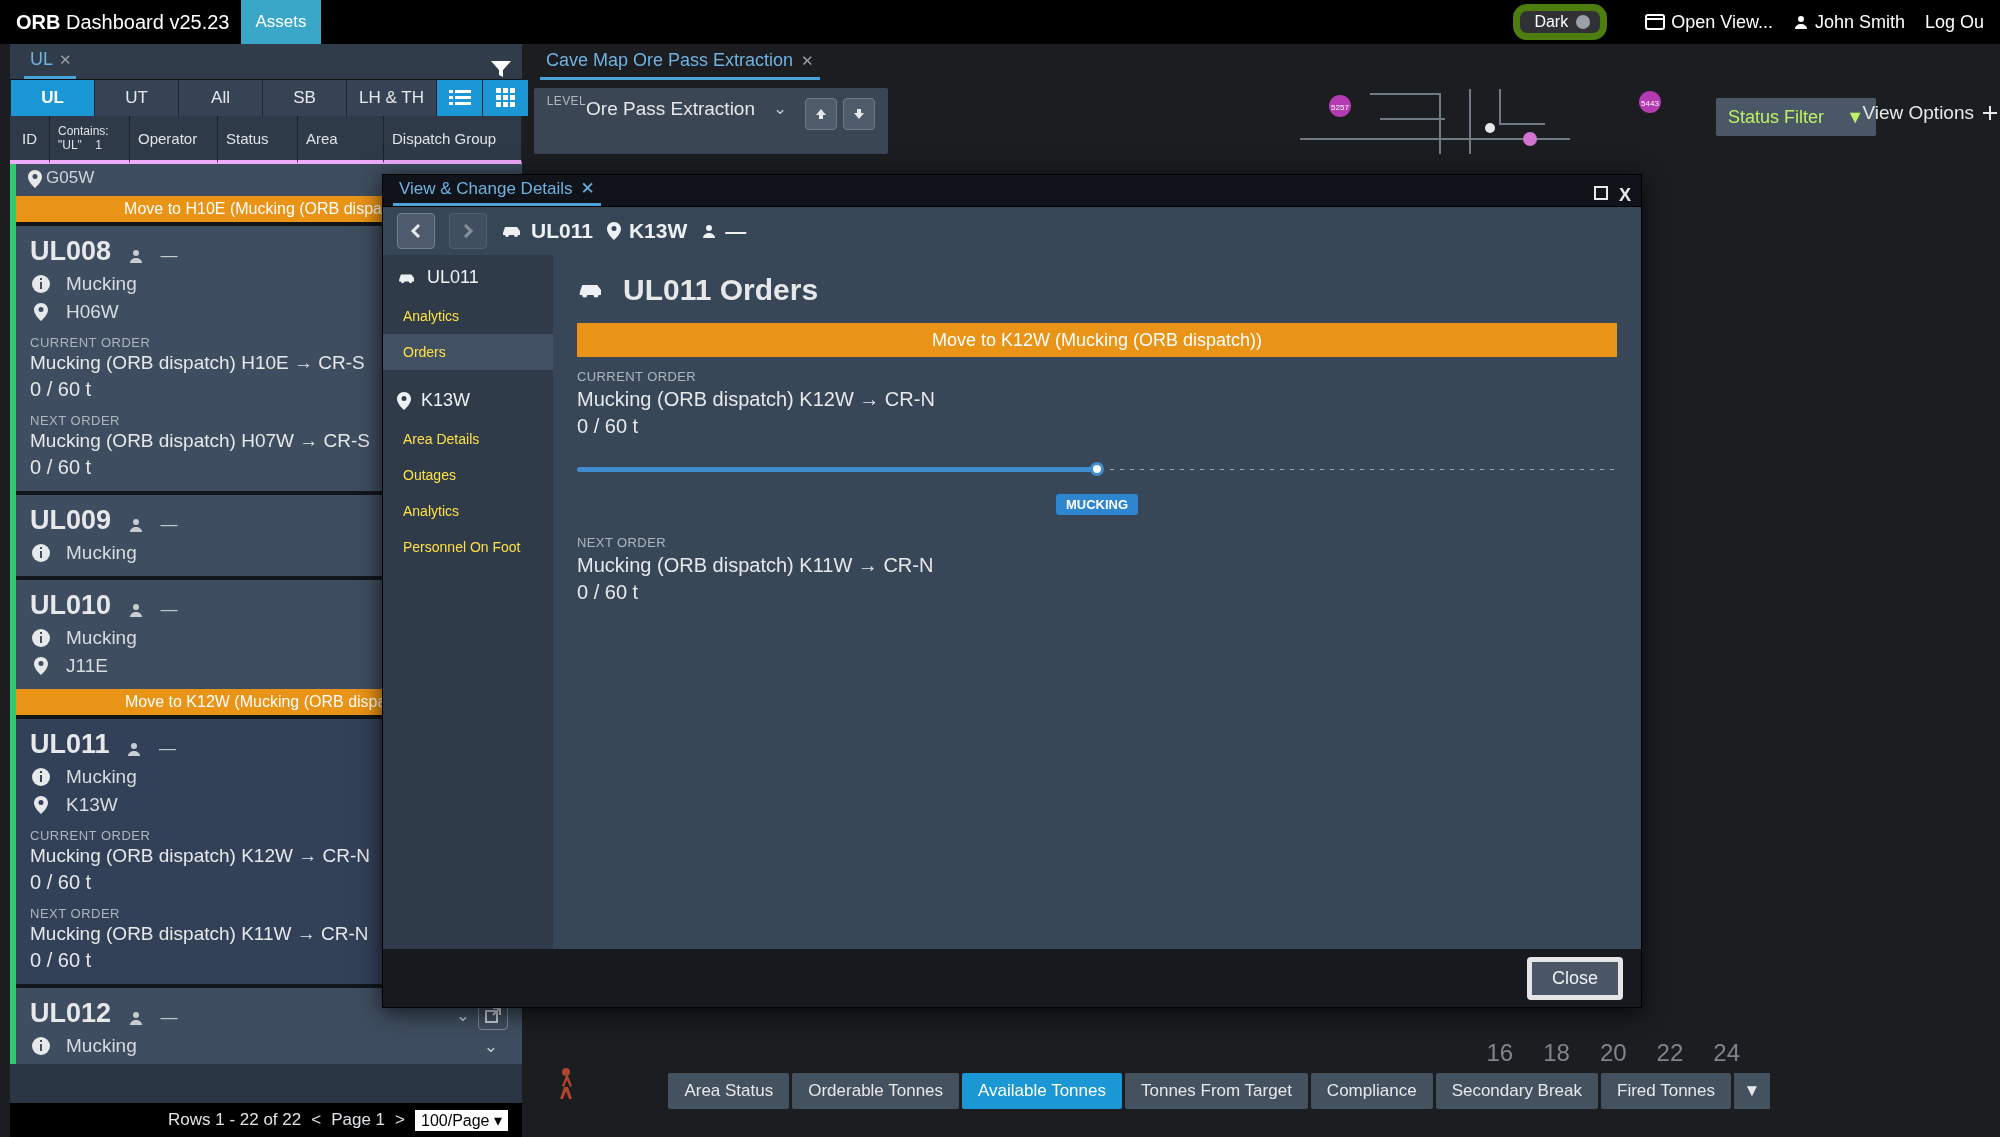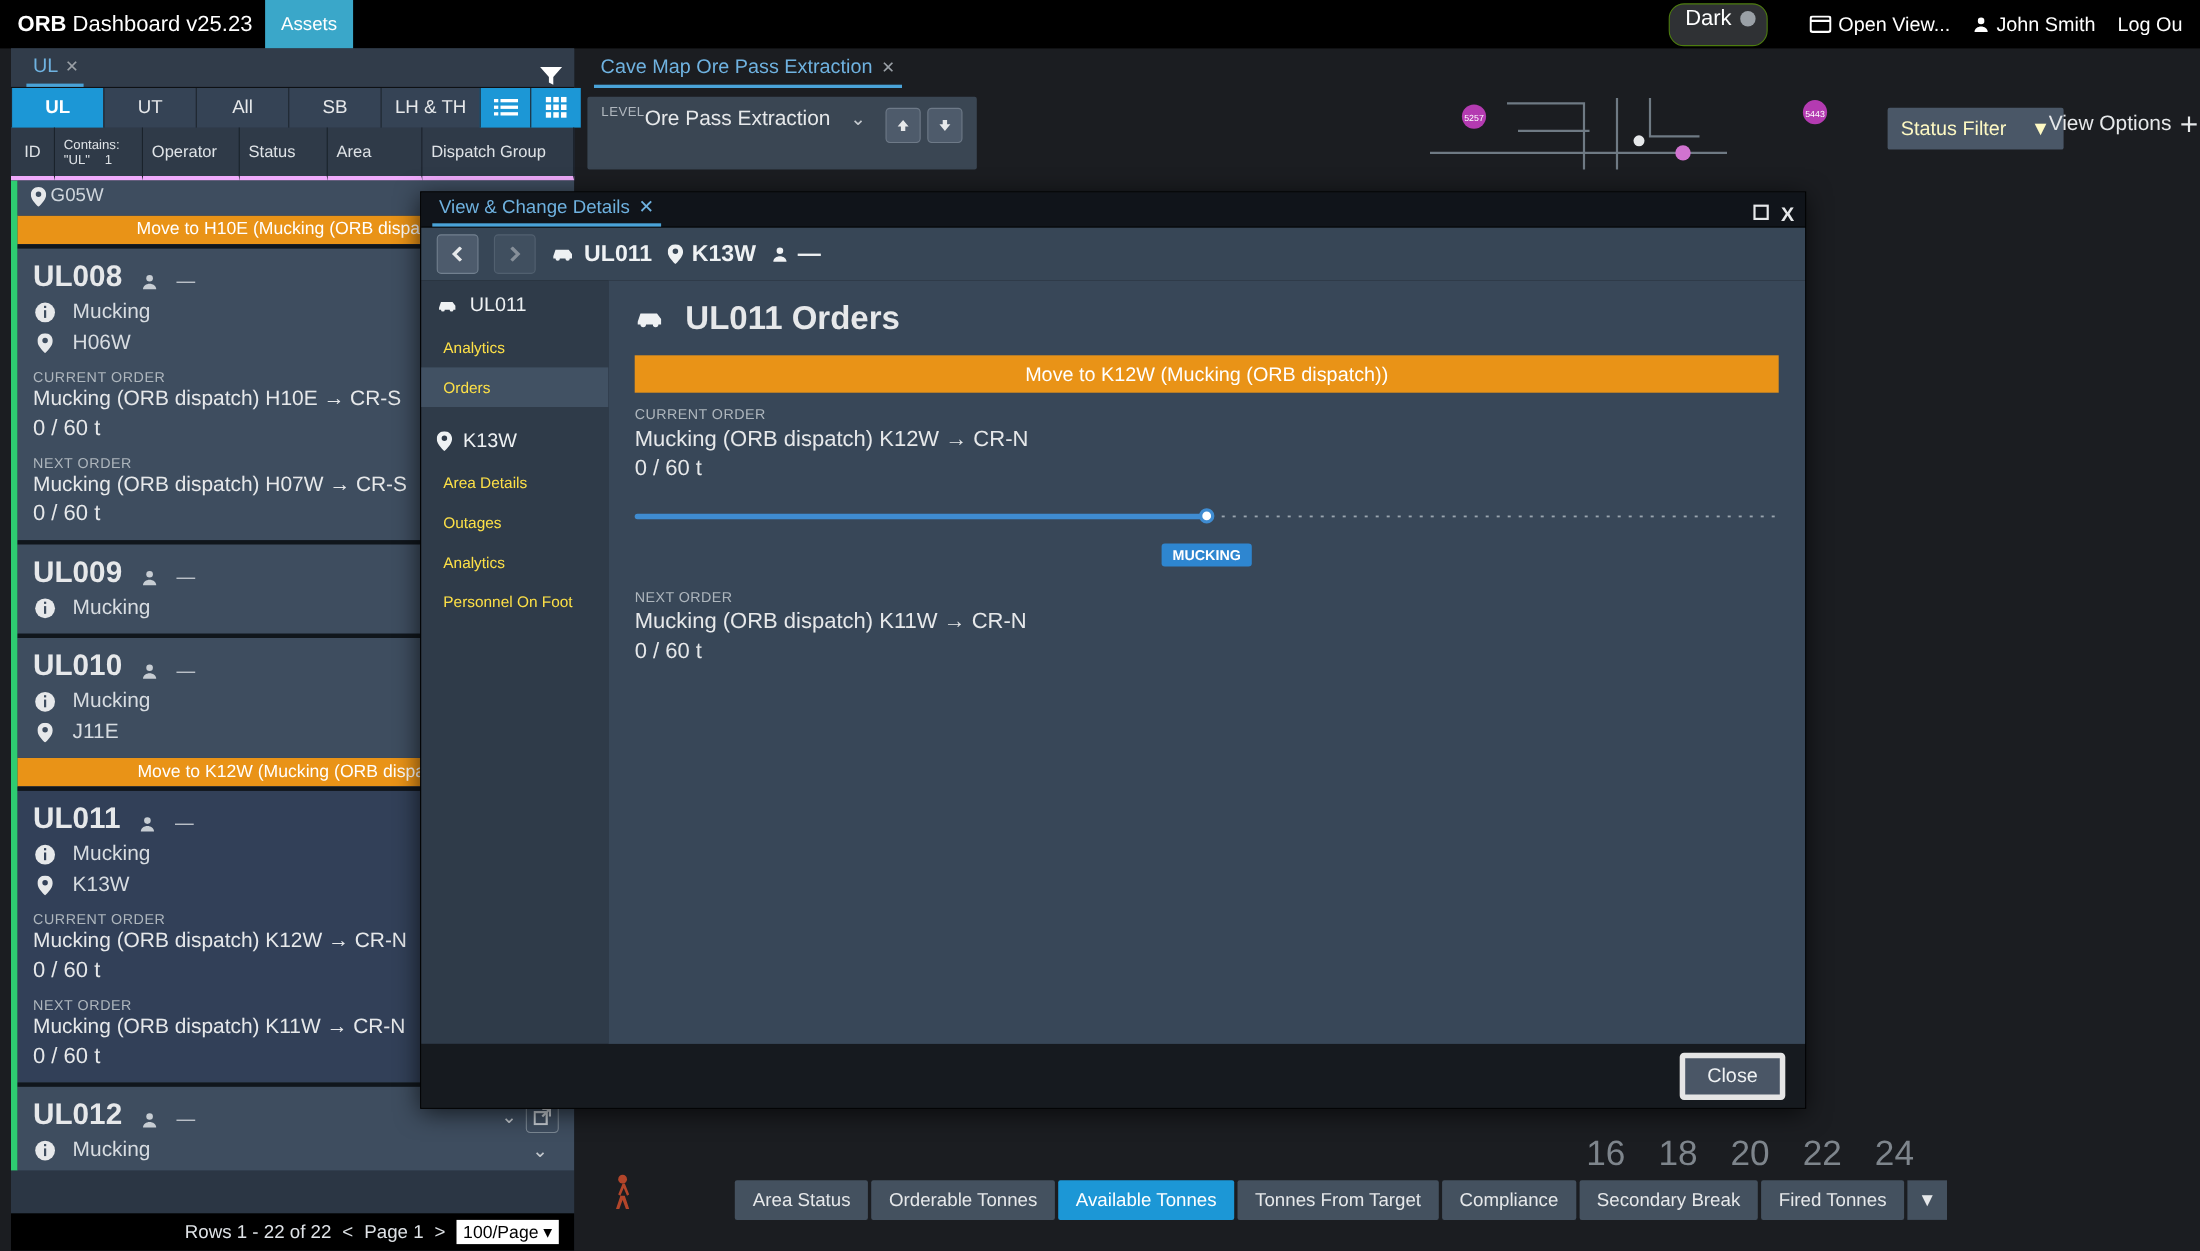--- a/index.html
+++ b/index.html
@@ -4,21 +4,21 @@
 <style>
   * { box-sizing: border-box; margin: 0; padding: 0; font-family: "Segoe UI", Arial, sans-serif; }
   body { background:#1b1d21; color:#e6e8ea; width:2000px; height:1137px; overflow:hidden; font-size:17px; }
 
   
   .topbar { height:44px; background:#000; display:flex; align-items:center; padding:0 16px; color:#fff; }
   .topbar .brand { font-weight:700; font-size:20px; }
   .topbar .brand span.reg { font-weight:400; }
   .topbar .assets-btn { margin-left:12px; background:#3aa7c9; color:#fff; padding:20px 14px; border-radius:4px; font-size:17px; }
   .topbar .spacer { flex:1; }
-  .topbar .dark-pill { background:#2f3134; border:1px solid #4d7c0f; border-radius:14px; padding:2px 10px 12px 14px; display:flex; align-items:center; font-size:20px; margin-right:18px;}
+  .topbar .dark-pill { background:#2f3134; border:7px solid #4d7c0f; border-radius:14px; padding:2px 10px 2px 14px; display:flex; align-items:center; font-size:16px; margin-right:18px;}
   .topbar .dark-pill .knob { width:14px; height:14px; border-radius:50%; background:#9aa0a6; margin-left:8px; }
   .topbar .openview, .topbar .user, .topbar .logout { margin-left:20px; font-size:18px; display:flex; align-items:center; gap:6px;}
   .topbar svg { fill:#fff; }
 
   
   .workspace { position:absolute; top:44px; left:0; right:0; bottom:0; }
 
   
   .leftpanel { position:absolute; top:0; left:10px; width:512px; bottom:0; background:#2b3644; }
   .lp-tabs { height:36px; display:flex; align-items:flex-end; border-bottom:1px solid #0e1114; background:#313c4a; padding-left:6px;}
@@ -67,29 +67,29 @@
   .ma-tab { color:#6fb2e0; font-size:18px; display:flex; align-items:center; gap:8px; border-bottom:3px solid #4aa3d8; padding:4px 6px 6px 6px;}
   .ma-tab .x{color:#9aa0a6; font-size:15px;}
 
   .levelbar { position:absolute; top:44px; left:4px; width:354px; height:66px; background:#3a4653; border-radius:2px; padding:6px 12px; display:flex; flex-direction:row; justify-content:center;}
   .levelbar .lbl2 { font-size:12px; color:#b0b7be; letter-spacing:.4px;}
   .levelbar .row2 { display:flex; align-items:flex-start; margin-top:4px;}
   .levelbar select { flex:1; background:transparent; border:none; color:#e6e8ea; font-size:19px; appearance:none; padding-right:18px;}
   .levelbar .chevd { color:#c4c9ce; margin-right:12px; }
   .sqbtn { width:32px; height:32px; background:#4e5b6b; border:1px solid #6e7a88; border-radius:4px; display:flex; align-items:center; justify-content:center; margin-left:6px; }
 
-  .statusfilter { position:absolute; top:54px; right:124px; width:160px; height:38px; background:#4a5767; display:flex; align-items:center; padding:0 12px; color:#fef9c3; font-size:18px; border-radius:2px;}
+  .statusfilter { position:absolute; top:54px; right:124px; width:160px; height:38px; background:#4a5767; display:flex; align-items:center; padding:0 12px; color:#bef264; font-size:18px; border-radius:2px;}
   .statusfilter .tri { margin-left:auto; }
   .viewopts { position:absolute; top:58px; right:0; color:#e6e8ea; font-size:19px; display:flex; align-items:center; gap:8px; padding-right:2px;}
 
   
   .mapsvg { position:absolute; top:40px; right:260px; width:500px; height:90px; }
 
   
-  .axis-nums { position:absolute; right:260px; bottom:70px; display:flex; gap:30px; color:#7e858c; font-size:32px; font-family:Georgia, serif;}
+  .axis-nums { position:absolute; right:260px; bottom:70px; display:flex; gap:30px; color:#7e858c; font-size:24px; font-family:Georgia, serif;}
   .ped-icon { position:absolute; left:24px; bottom:36px; }
 
   
   .bottombar { position:absolute; right:230px; bottom:28px; display:flex; gap:3px;}
   .bb-btn { background:#44515f; color:#e6e8ea; padding:8px 16px; font-size:17px; border-radius:2px;}
   .bb-btn.active { background:#1c97d6; color:#fff;}
   .bb-more { width:36px; display:flex; align-items:center; justify-content:center; background:#44515f;}
 
   
   .modal { position:absolute; top:130px; left:-148px; width:1260px; height:834px; background:#161a1f; border:1px solid #000; box-shadow:0 4px 22px rgba(0,0,0,.7); display:flex; flex-direction:column;}

